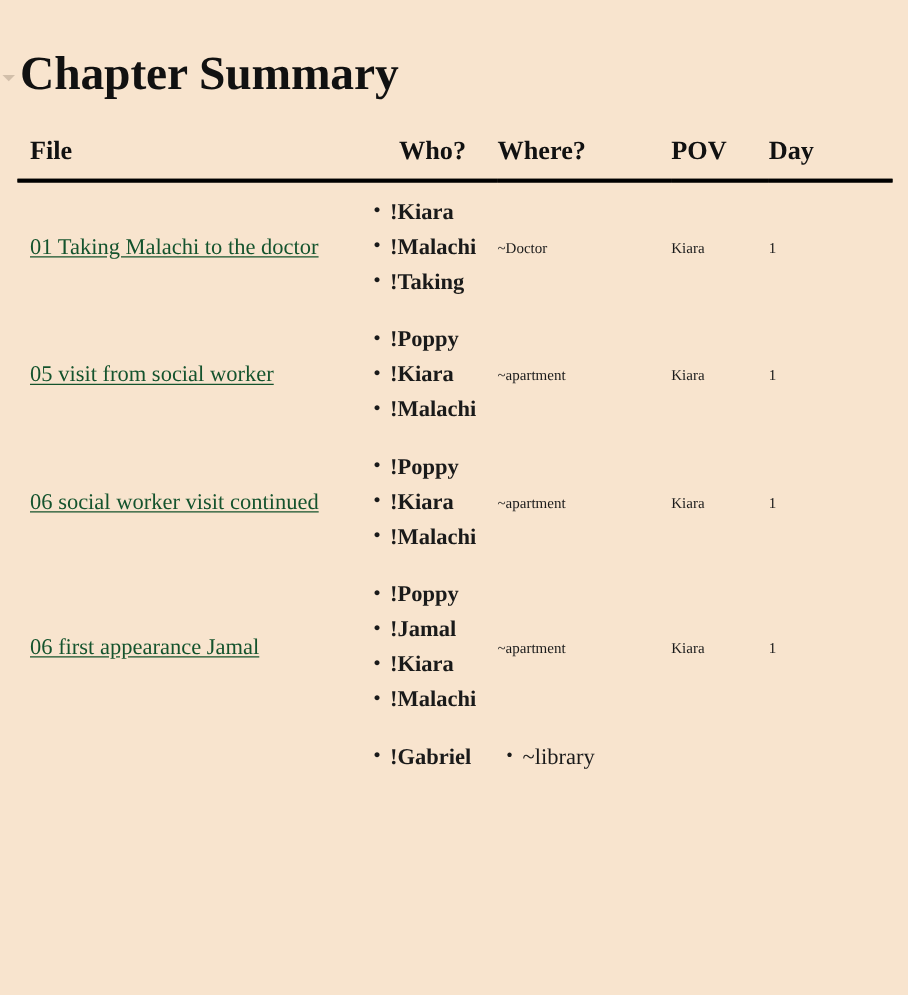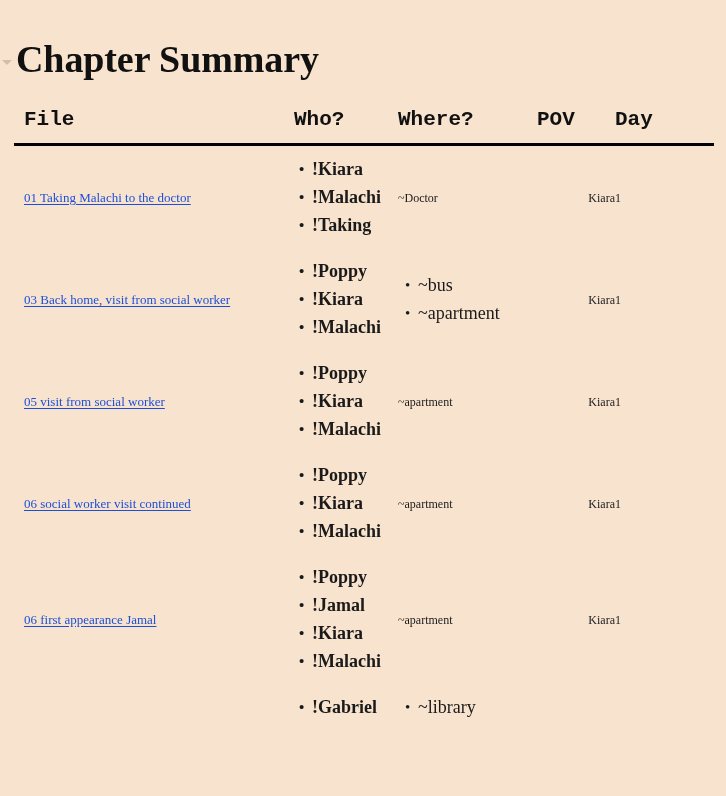--- a/index.html
+++ b/index.html
@@ -72,47 +72,46 @@
 
   .summary-table thead th {
     text-align: left;
     font-weight: 700;
     font-size: 21px;
     line-height: 28px;
     padding: 0 0 9px 0;
     color: #111111;
     border-bottom: 3px solid #000000;
     vertical-align: bottom;
-    font-family: Liberation Mono, monospace;
   }
   .summary-table thead th.th-file  { padding-left: 10px; }
-  .summary-table thead th.th-who   { padding-left: 2px;  }
+  .summary-table thead th.th-who   { padding-left: 2px; text-align: center;  }
   .summary-table thead th.th-where { padding-left: 0px;  }
   .summary-table thead th.th-pov   { padding-left: 0px;  }
   .summary-table thead th.th-day   { padding-left: 0px; margin-left: 48px;  }
 
   .summary-table tbody td {
     vertical-align: middle;
     font-size: 18px;
     line-height: 28px;
     padding: 9px 0;
     color: #1a1a1a;
     border: none;
   }
   .summary-table tbody td.td-file  { padding-left: 10px; padding-right: 14px; }
   .summary-table tbody td.td-who   { padding-left: 0px; font-weight: bold; }
   .summary-table tbody td.td-where { padding-left: 0px; }
-  .summary-table tbody td.td-pov   { padding-left: 0px; text-align: right; }
+  .summary-table tbody td.td-pov   { padding-left: 0px; }
   .summary-table tbody td.td-day   { padding-left: 0px; }
 
   .file-link {
-    color: #1d4ed8;
+    color: #14532d;
     text-decoration: underline;
     text-underline-offset: 2px;
-    font-size: 13px;
+    font-size: 18px;
     line-height: 28px;
     cursor: pointer;
   }
 
   ul.cell-list {
     margin: 0;
     padding: 0 0 0 20px;
     list-style: none;
   }
   ul.cell-list > li {
@@ -205,38 +204,20 @@
               <li>!Kiara</li>
               <li>!Malachi</li>
               <li>!Taking</li>
             </ul>
           </td>
           <td class="td-where"><span class="plain-cell">~Doctor</span></td>
           <td class="td-pov"><span class="plain-cell">Kiara</span></td>
           <td class="td-day"><span class="plain-cell">1</span></td>
         </tr>
         <tr>
-          <td class="td-file"><a class="file-link">03 Back home, visit from social worker</a></td>
-          <td class="td-who">
-            <ul class="cell-list">
-              <li>!Poppy</li>
-              <li>!Kiara</li>
-              <li>!Malachi</li>
-            </ul>
-          </td>
-          <td class="td-where">
-            <ul class="cell-list">
-              <li>~bus</li>
-              <li>~apartment</li>
-            </ul>
-          </td>
-          <td class="td-pov"><span class="plain-cell">Kiara</span></td>
-          <td class="td-day"><span class="plain-cell">1</span></td>
-        </tr>
-        <tr>
           <td class="td-file"><a class="file-link">05 visit from social worker</a></td>
           <td class="td-who">
             <ul class="cell-list">
               <li>!Poppy</li>
               <li>!Kiara</li>
               <li>!Malachi</li>
             </ul>
           </td>
           <td class="td-where"><span class="plain-cell">~apartment</span></td>
           <td class="td-pov"><span class="plain-cell">Kiara</span></td>

